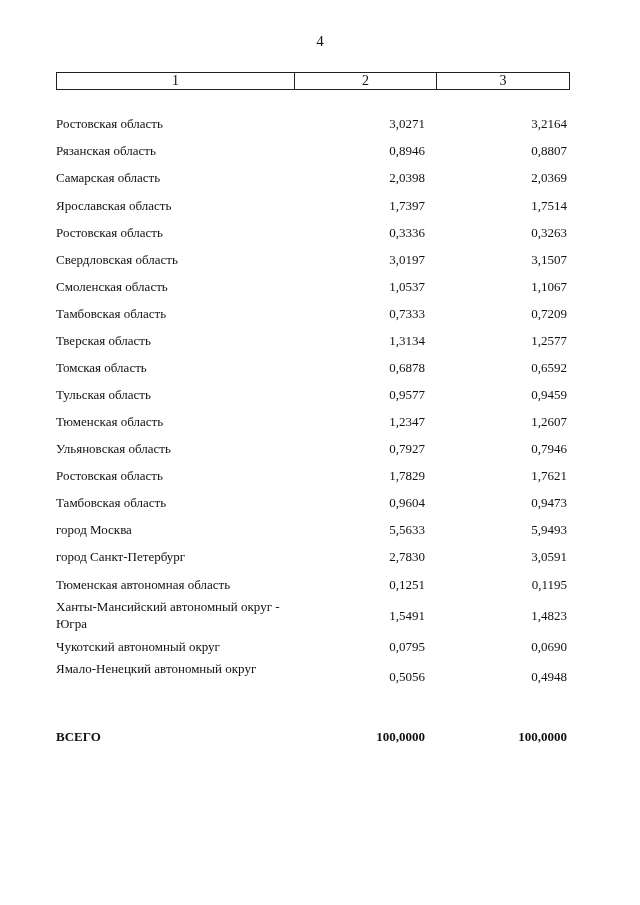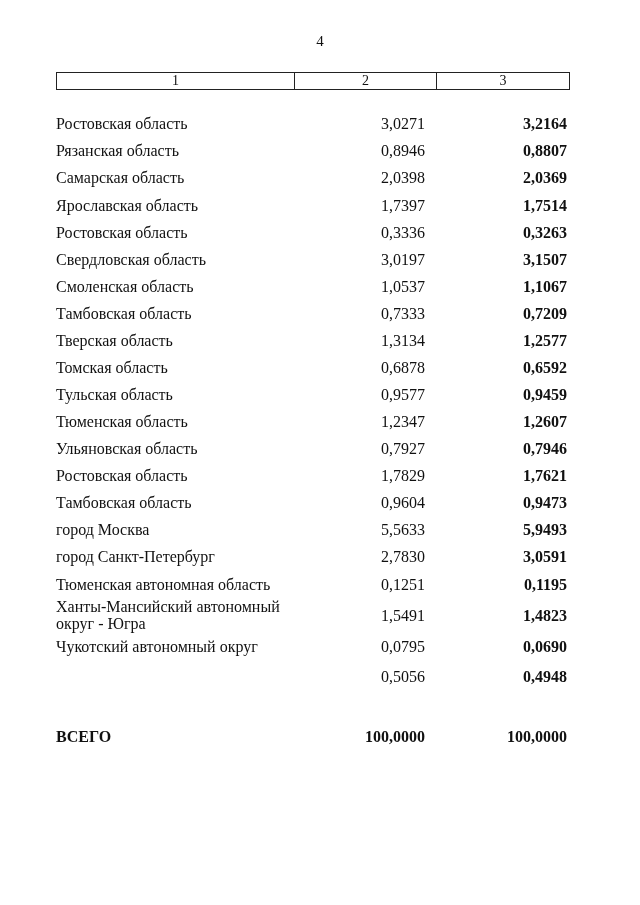--- a/index.html
+++ b/index.html
@@ -18,24 +18,24 @@
       font-size: 14px;
     }
     .header-table .hcell {
       display: flex; align-items: center; justify-content: center;
       height: 100%; box-sizing: border-box;
     }
     .header-table .h1 { width: 238px; border-right: 1px solid #222; }
     .header-table .h2 { width: 142px; border-right: 1px solid #222; }
     .header-table .h3 { flex: 1; }
     .rows { position: absolute; left: 0; top: 0; width: 640px; }
-    .row { position: absolute; left: 0; width: 640px; font-size: 16px; line-height: 17px; }
+    .row { position: absolute; left: 0; width: 640px; font-size: 13px; line-height: 17px; }
     .row .name { position: absolute; left: 56px; width: 230px; }
     .row .v1 { position: absolute; right: 215px; }
-    .row .v2 { position: absolute; right: 73px; text-align: right; font-weight: bold; }
+    .row .v2 { position: absolute; right: 73px; text-align: right; }
     .row.total { font-weight: bold; }
   </style>
 </head>
 <body>
 
 <div class="page-number">4</div>
 
 <div class="header-table">
   <div class="hcell h1">1</div>
   <div class="hcell h2">2</div>
@@ -137,20 +137,21 @@
     <span class="name" style="top:0">Ханты-Мансийский автономный округ - Югра</span>
     <span class="v1" style="top:9px">1,5491</span>
     <span class="v2" style="top:9px">1,4823</span>
   </div>
   <div class="row" style="top:638px">
     <span class="name">Чукотский автономный округ</span>
     <span class="v1">0,0795</span>
     <span class="v2">0,0690</span>
   </div>
   <div class="row" style="top:660px; height:34px">
+    <span class="name" style="top:0">Ямало-Ненецкий автономный округ</span>
     <span class="v1" style="top:8px">0,5056</span>
     <span class="v2" style="top:8px">0,4948</span>
   </div>
   <div class="row total" style="top:728px">
     <span class="name">ВСЕГО</span>
     <span class="v1">100,0000</span>
     <span class="v2">100,0000</span>
   </div>
 </div>
 

